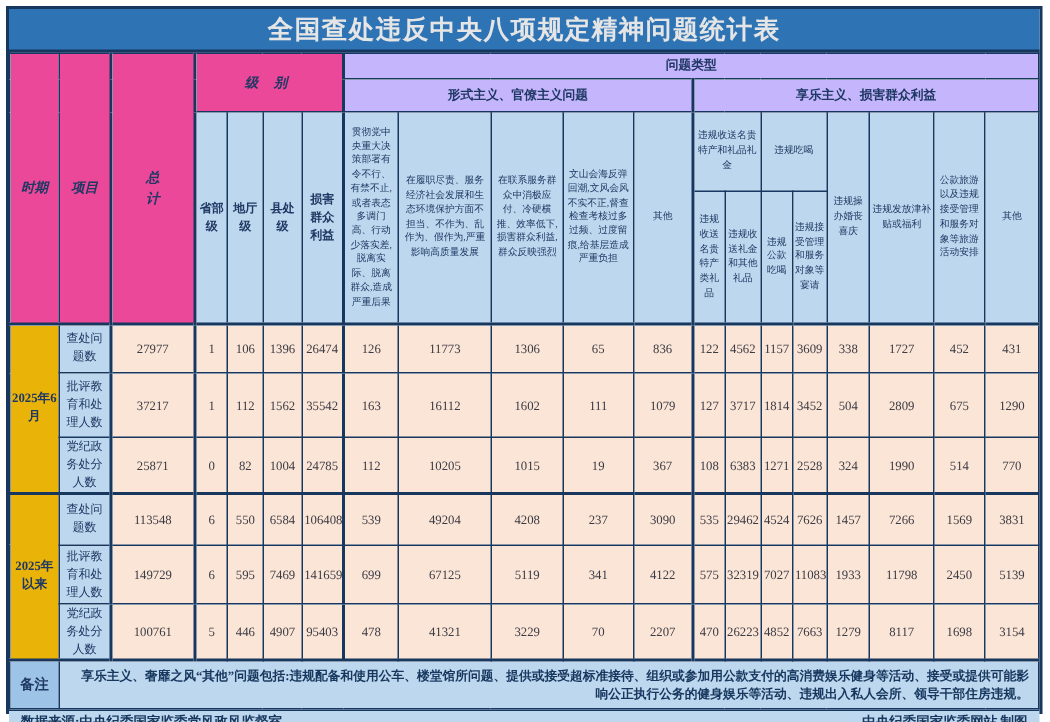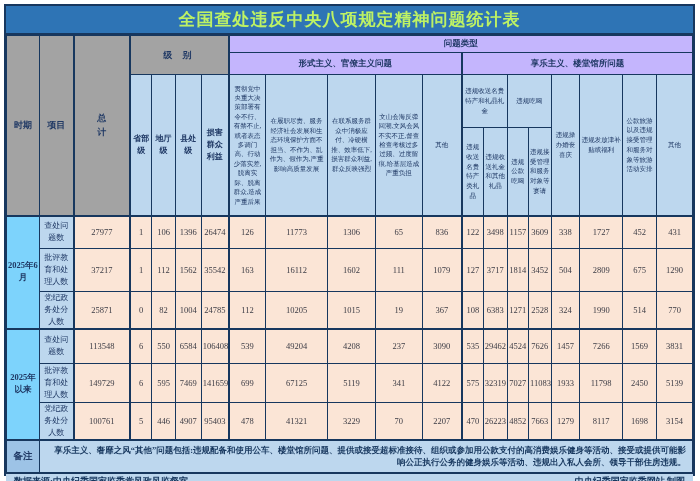--- a/index.html
+++ b/index.html
@@ -1,29 +1,29 @@
 <!DOCTYPE html>
 <html><head>
 <meta charset="utf-8">
 <style>
   html,body{margin:0;padding:0;background:#ffffff;}
   body{width:700px;height:481px;font-family:"Liberation Serif","DejaVu Serif",serif;}
   .frame{position:absolute;left:4px;top:4px;width:691px;height:472px;border:2px solid #17375E;box-sizing:border-box;background:#fff;}
   .titlebar{height:27px;background:#2E74B5;border-bottom:2px solid #17375E;display:flex;align-items:center;justify-content:center;}
-  .titlebar .t{color:#bef264;font-weight:bold;font-size:17px;font-family:"Liberation Sans","DejaVu Sans",sans-serif;letter-spacing:1px;}
+  .titlebar .t{color:#e5e5e5;font-weight:bold;font-size:17px;font-family:"Liberation Sans","DejaVu Sans",sans-serif;letter-spacing:1px;}
   table{width:100%;border-collapse:collapse;table-layout:fixed;}
   th,td{border:1px solid #17375E;text-align:center;vertical-align:middle;padding:0 1px;box-sizing:border-box;overflow:hidden;color:#1F3864;}
   th{font-weight:bold;}
-  .hdr{background:#a3a3a3;font-size:9px;}
+  .hdr{background:#ec4899;font-size:9px;font-style:italic;}
   .hdr2{background:#c4b5fd;font-size:8.5px;}
   .desc{background:#BDD7EE;font-weight:normal;font-size:6.5px;line-height:1.45;padding:1px 2px;}
   .lvl{background:#BDD7EE;font-size:8px;line-height:1.5;}
   .sub{background:#BDD7EE;font-weight:normal;font-size:6.5px;line-height:1.5;padding:1px;}
   td[data-cell]{background:#FBE5D6;font-size:8.5px;color:#3B3B44;font-weight:normal;}
-  .period{background:#7dd3fc;font-size:8.5px;margin-left:44px;}
+  .period{background:#eab308;font-size:8.5px;margin-left:44px;}
   .rowlabel{background:#BDD7EE;font-size:8px;line-height:1.5;font-weight:normal;}
   .stack{display:inline-block;width:1em;word-break:break-all;line-height:1.6;}
   .sp{letter-spacing:4px;}
   
   .bl2{border-left:2px solid #17375E !important;}
   tr.body-row td:nth-of-type(1),tr.body-row td:nth-of-type(2),
   tr.body-row td:nth-of-type(6),tr.body-row td:nth-of-type(11){border-left:2px solid #17375E;}
   tr.group-start th,tr.group-start td{border-top:2px solid #17375E;}
   tr.r1{height:33px;} tr.r2{height:43px;} tr.r3{height:36px;}
   tr.r4{height:34px;} tr.r5{height:39px;} tr.r6{height:35px;}
@@ -68,21 +68,21 @@
     <thead>
       <tr style="height:17px;">
         <th class="hdr" rowspan="4">时期</th>
         <th class="hdr" rowspan="4">项目</th>
         <th class="hdr bl2" rowspan="4"><span class="stack">总计</span></th>
         <th class="hdr sp bl2" colspan="4" rowspan="2">级 别</th>
         <th class="hdr2 bl2" colspan="13">问题类型</th>
       </tr>
       <tr style="height:22px;">
         <th class="hdr2 bl2" colspan="5">形式主义、官僚主义问题</th>
-        <th class="hdr2 bl2" colspan="8">享乐主义、楼堂馆所问题</th>
+        <th class="hdr2 bl2" colspan="8">享乐主义、损害群众利益</th>
       </tr>
       <tr style="height:53px;">
         <th class="lvl bl2" rowspan="2">省部级</th>
         <th class="lvl" rowspan="2">地厅级</th>
         <th class="lvl" rowspan="2">县处级</th>
         <th class="lvl" rowspan="2">损害群众利益</th>
         <th class="desc bl2" rowspan="2">贯彻党中央重大决策部署有令不行、有禁不止,或者表态多调门高、行动少落实差,脱离实际、脱离群众,造成严重后果</th>
         <th class="desc" rowspan="2">在履职尽责、服务经济社会发展和生态环境保护方面不担当、不作为、乱作为、假作为,严重影响高质量发展</th>
         <th class="desc" rowspan="2">在联系服务群众中消极应付、冷硬横推、效率低下,损害群众利益,群众反映强烈</th>
         <th class="desc" rowspan="2">文山会海反弹回潮,文风会风不实不正,督查检查考核过多过频、过度留痕,给基层造成严重负担</th>
@@ -109,21 +109,21 @@
           <td data-cell="">1</td>
           <td data-cell="">106</td>
           <td data-cell="">1396</td>
           <td data-cell="">26474</td>
           <td data-cell="">126</td>
           <td data-cell="">11773</td>
           <td data-cell="">1306</td>
           <td data-cell="">65</td>
           <td data-cell="">836</td>
           <td data-cell="">122</td>
-          <td data-cell="">3498</td>
+          <td data-cell="">4562</td>
           <td data-cell="">1157</td>
           <td data-cell="">3609</td>
           <td data-cell="">338</td>
           <td data-cell="">1727</td>
           <td data-cell="">452</td>
           <td data-cell="">431</td>
       </tr>
       <tr class="body-row r2">
         <th class="rowlabel">批评教育和处理人数</th>
         <td data-cell="">37217</td>

